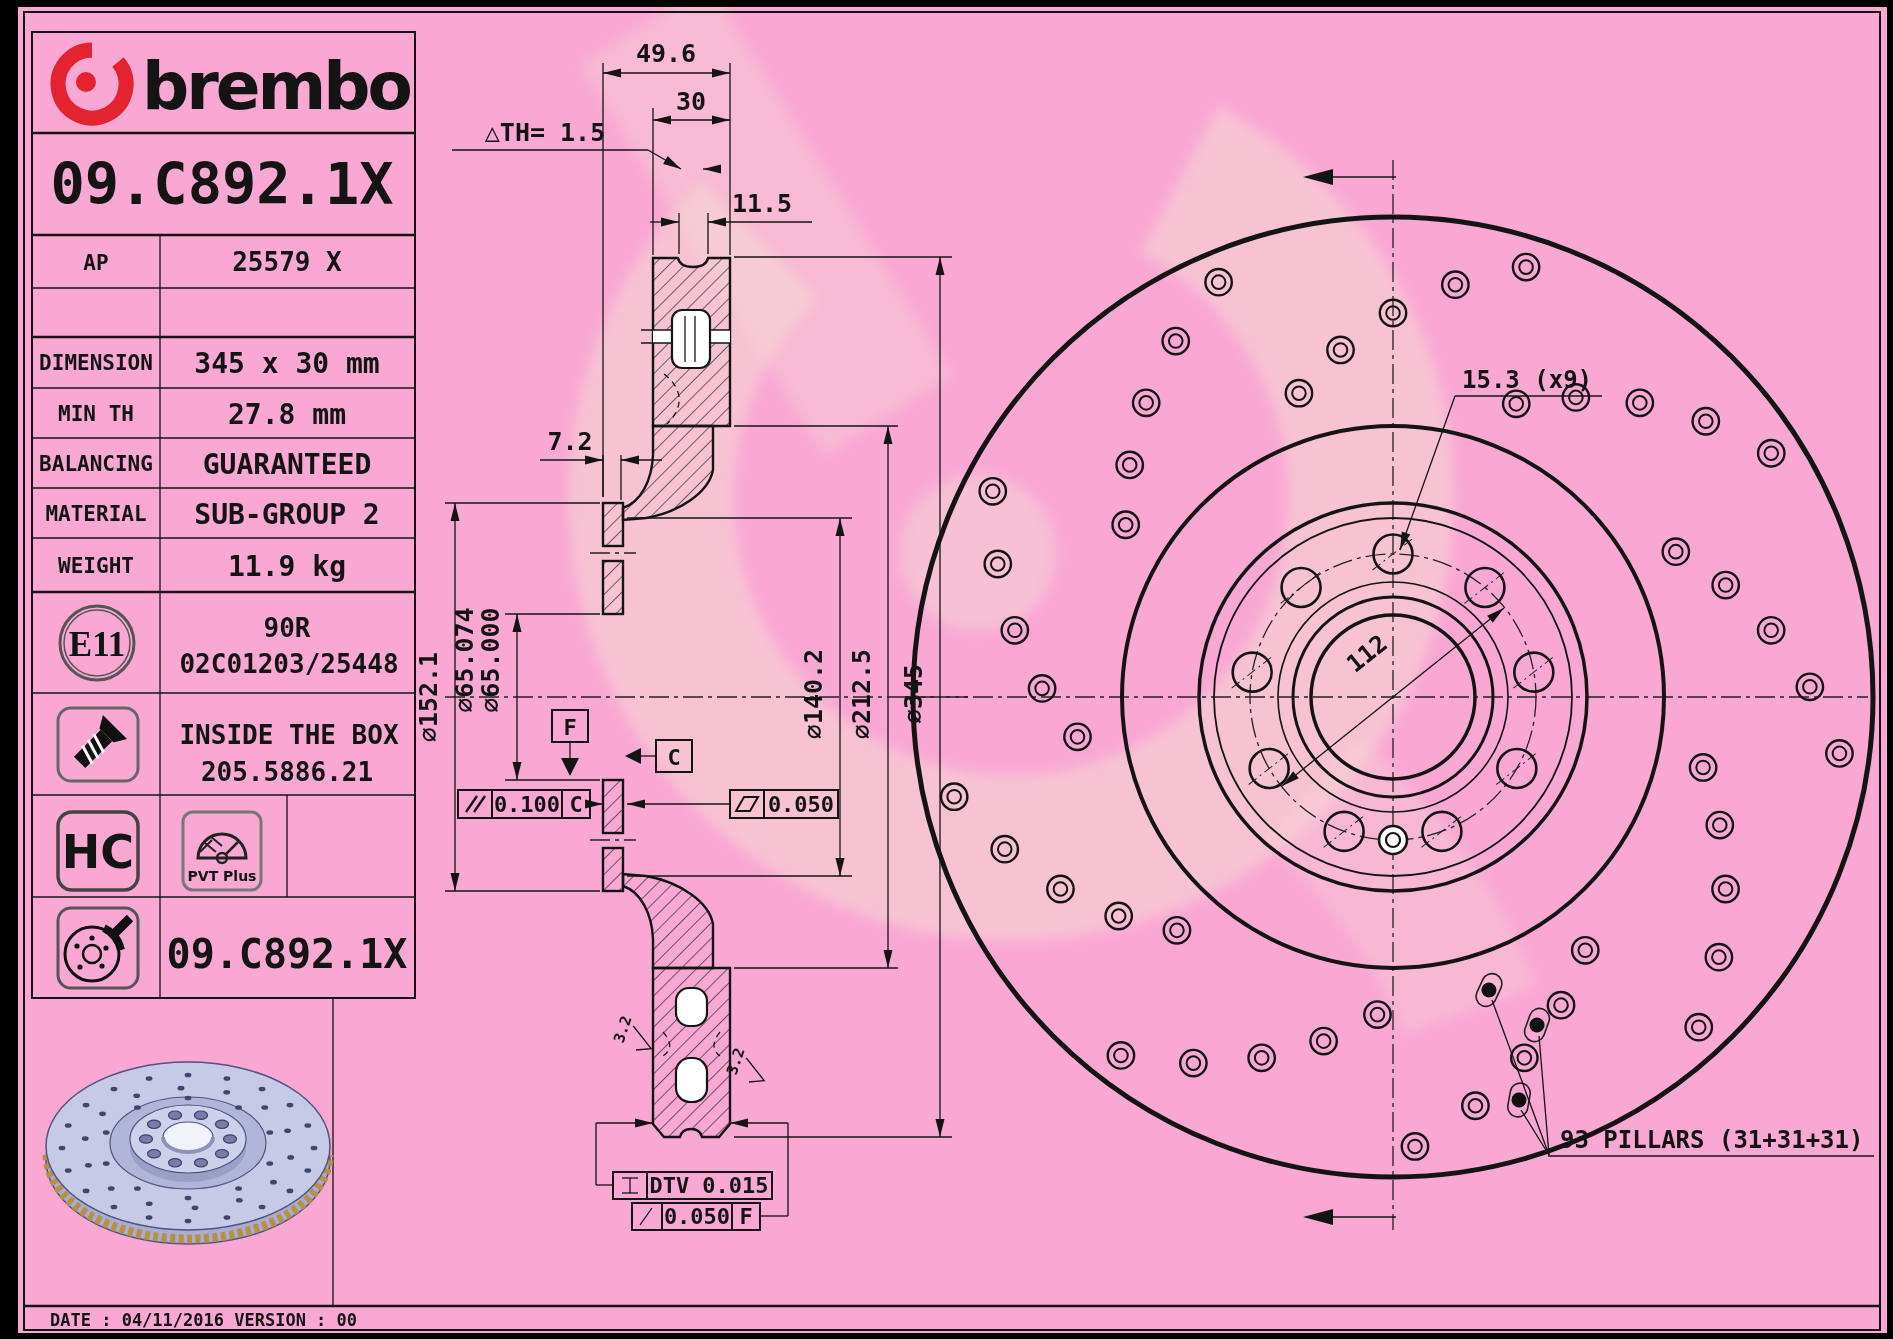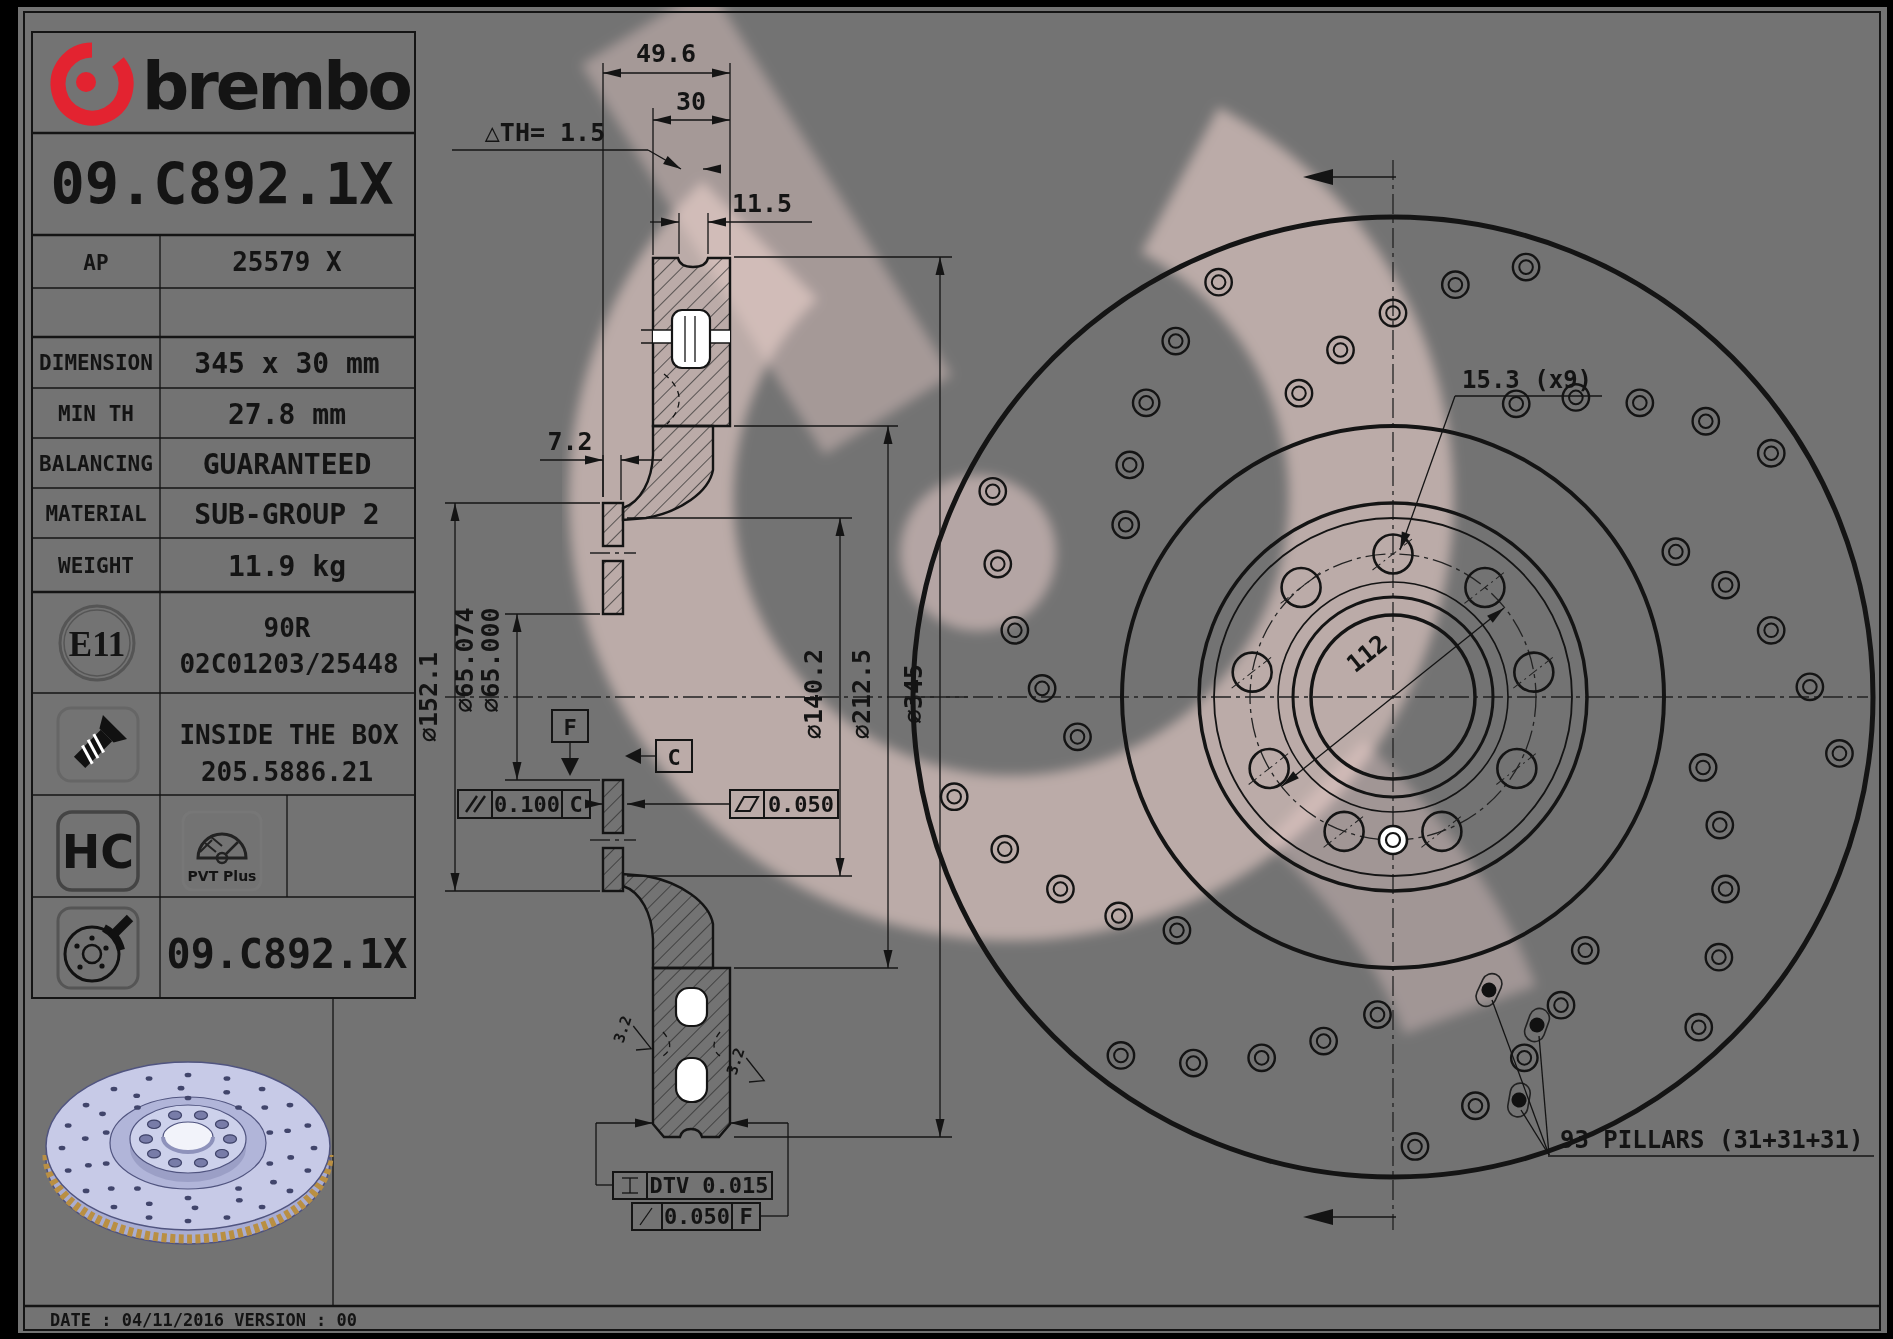--- a/index.html
+++ b/index.html
@@ -1,16 +1,16 @@
 <!DOCTYPE html>
 <html><head>
 <meta charset="utf-8">
 <style>
   html,body{margin:0;padding:0;background:#444;}
-  .page{position:relative;width:1893px;height:1339px;background:#737373;overflow:hidden;
+  .page{position:relative;width:1893px;height:1339px;background:#f9a8d4;overflow:hidden;
         font-family:"DejaVu Sans Mono", monospace;}
   svg{position:absolute;left:0;top:0;}
   text{fill:#141414;}
   .t-dim{font-family:"DejaVu Sans Mono",monospace;font-weight:bold;font-size:25px;}
   .t-dim-s{font-family:"DejaVu Sans Mono",monospace;font-weight:bold;font-size:22px;}
   .t-lab{font-family:"DejaVu Sans Mono",monospace;font-weight:bold;font-size:21px;}
   .t-val{font-family:"DejaVu Sans Mono",monospace;font-weight:bold;font-size:28px;}
   .t-val-s{font-family:"DejaVu Sans Mono",monospace;font-weight:bold;font-size:26px;}
   .t-pn{font-family:"DejaVu Sans Mono",monospace;font-weight:bold;font-size:57px;}
   .t-pn2{font-family:"DejaVu Sans Mono",monospace;font-weight:bold;font-size:40px;}

